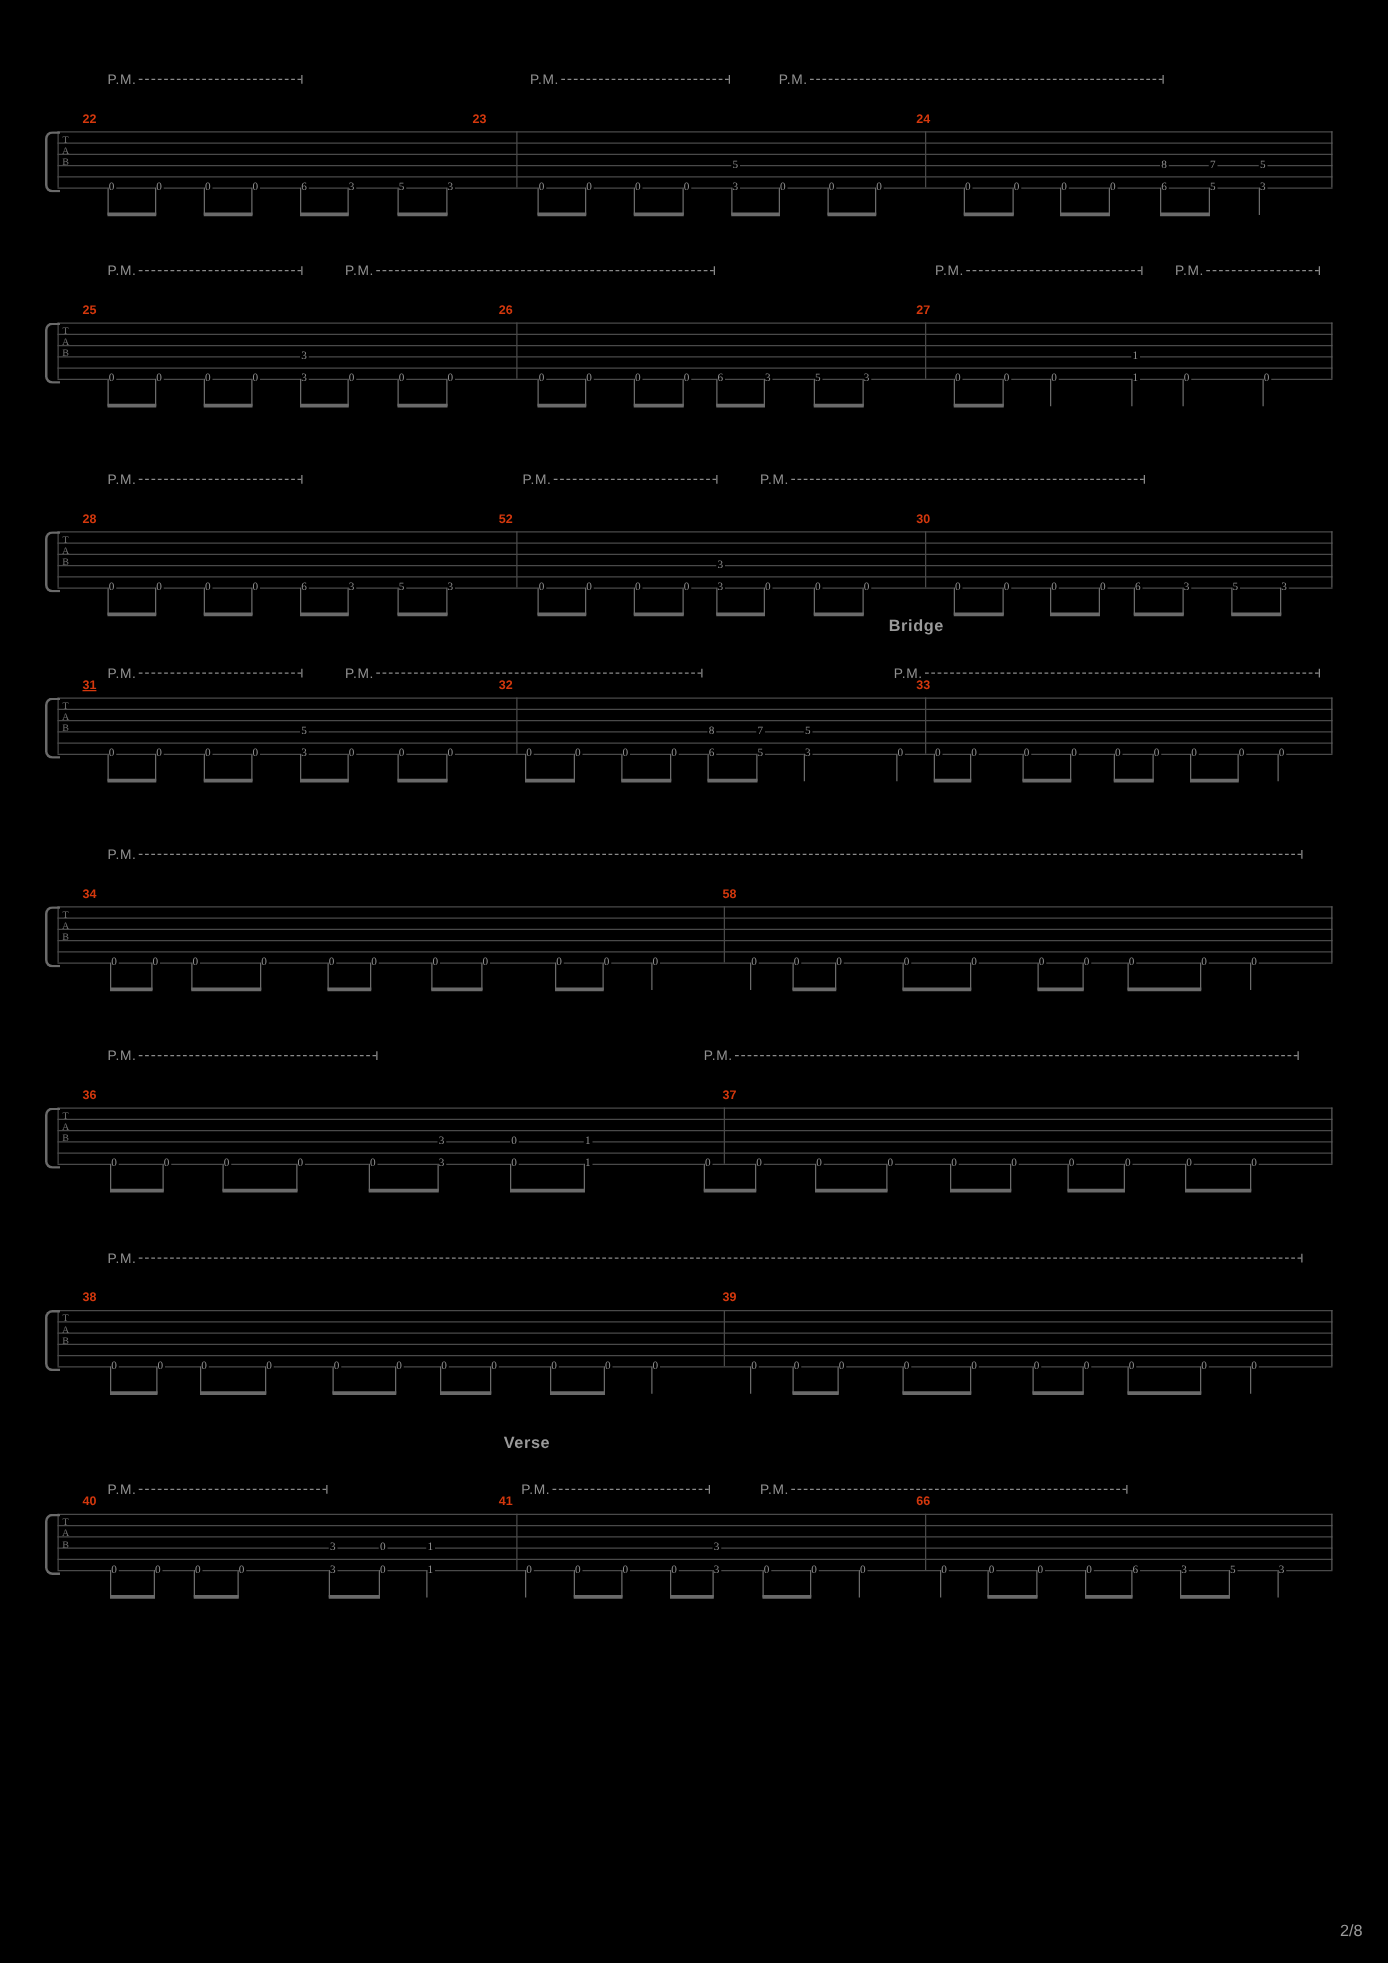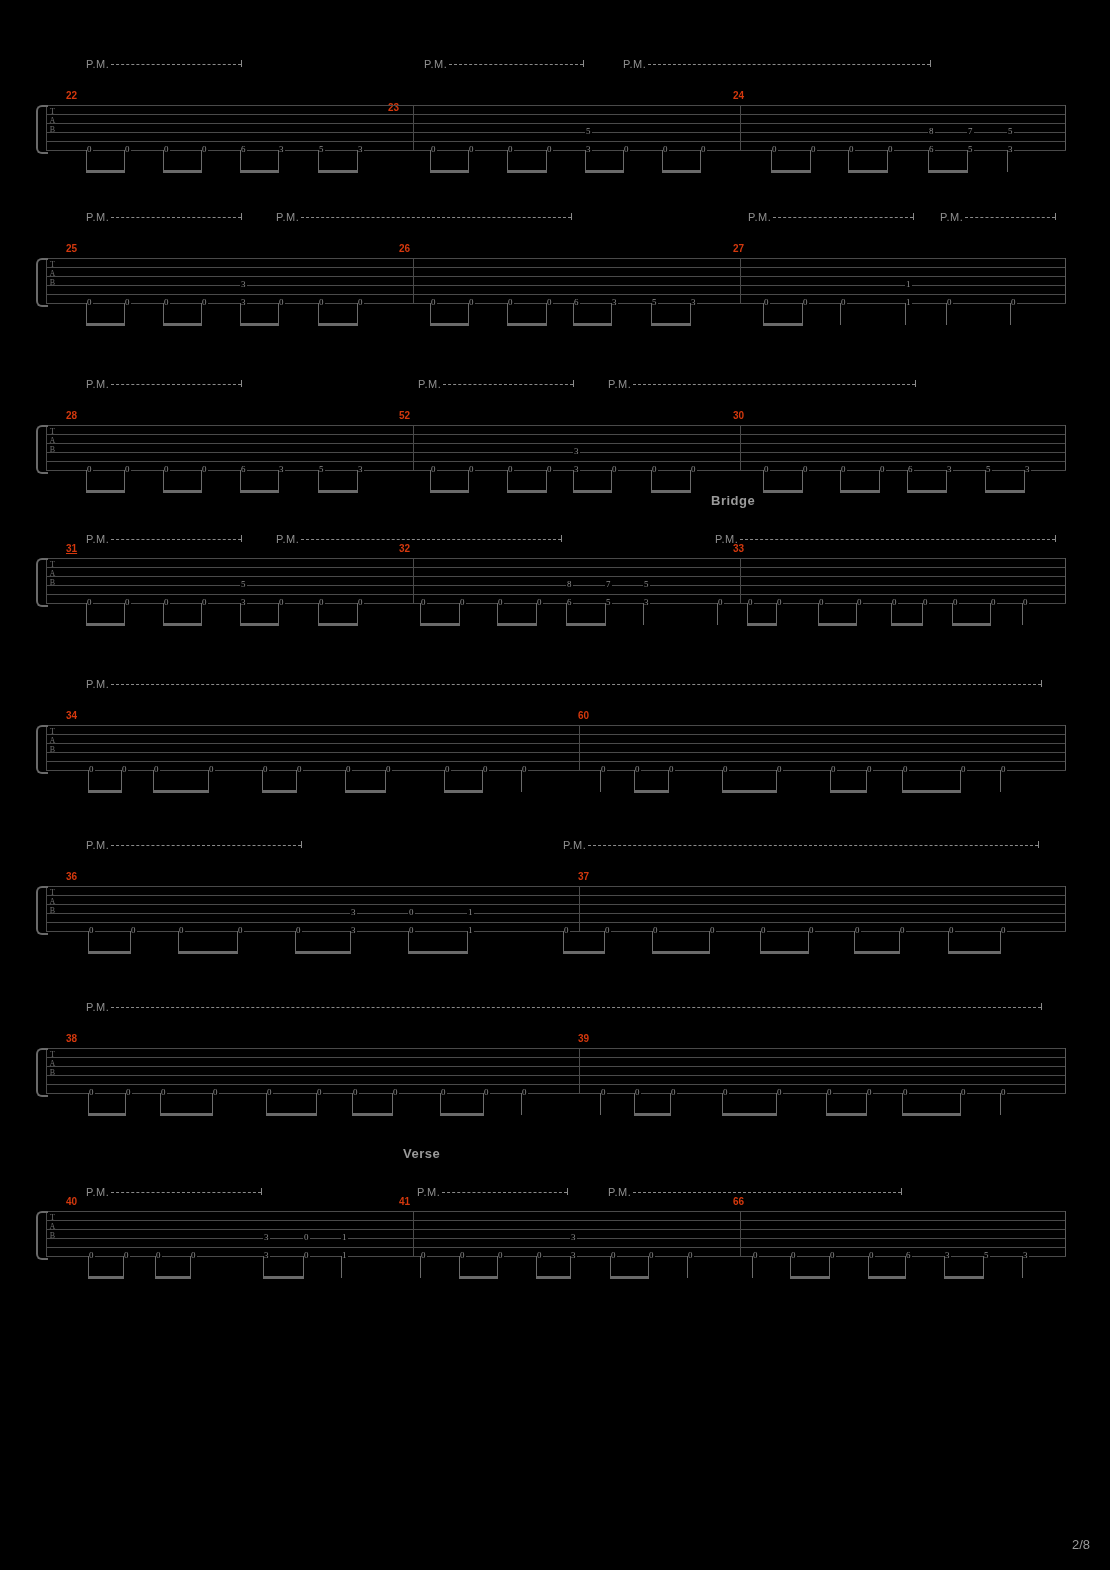--- a/index.html
+++ b/index.html
@@ -159,21 +159,21 @@
 </head>
 <body>
 
 <div class="page">
   <div id="systems-root">
       <div class="system" style="top: 80px;">
         <div class="pm" style="left: 86px; top: -22px;"><span class="pm-label">P.M.</span><span class="pm-dash" style="width: 130px;"></span><span class="pm-end"></span></div>
         <div class="pm" style="left: 424px; top: -22px;"><span class="pm-label">P.M.</span><span class="pm-dash" style="width: 134px;"></span><span class="pm-end"></span></div>
         <div class="pm" style="left: 623px; top: -22px;"><span class="pm-label">P.M.</span><span class="pm-dash" style="width: 282px;"></span><span class="pm-end"></span></div>
         <div class="measure-num" style="left: 66px; top: 10px;">22</div>
-        <div class="measure-num" style="left: 388px; top: 10px; margin-top: 12px;">23</div>
+        <div class="measure-num" style="left: 378px; top: 10px;">23</div>
         <div class="measure-num" style="left: 733px; top: 10px;">24</div>
         <div class="staff" style="top: 25px; height: 45px;">
           <div class="line" style="top: 0px;"></div>
           <div class="line" style="top: 9px;"></div>
           <div class="line" style="top: 18px;"></div>
           <div class="line" style="top: 27px;"></div>
           <div class="line" style="top: 36px;"></div>
           <div class="line" style="top: 45px;"></div>
           <div class="bar" style="left: 0px; height: 45px;"></div>
           <div class="bar" style="left: 367px; height: 45px;"></div>
@@ -505,21 +505,21 @@
         <div class="beam" style="left: 497px; width: 40px; top: 90px;"></div>
         <div class="beam" style="left: 566px; width: 40px; top: 90px;"></div>
         <div class="beam" style="left: 747px; width: 30px; top: 90px;"></div>
         <div class="beam" style="left: 818px; width: 39px; top: 90px;"></div>
         <div class="beam" style="left: 891px; width: 32px; top: 90px;"></div>
         <div class="beam" style="left: 952px; width: 39px; top: 90px;"></div>
       </div>
       <div class="system" style="top: 700px;">
         <div class="pm" style="left: 86px; top: -22px;"><span class="pm-label">P.M.</span><span class="pm-dash" style="width: 930px;"></span><span class="pm-end"></span></div>
         <div class="measure-num" style="left: 66px; top: 10px;">34</div>
-        <div class="measure-num" style="left: 578px; top: 10px;">60</div>
+        <div class="measure-num" style="left: 578px; top: 10px;">58</div>
         <div class="staff" style="top: 25px; height: 45px;">
           <div class="line" style="top: 0px;"></div>
           <div class="line" style="top: 9px;"></div>
           <div class="line" style="top: 18px;"></div>
           <div class="line" style="top: 27px;"></div>
           <div class="line" style="top: 36px;"></div>
           <div class="line" style="top: 45px;"></div>
           <div class="bar" style="left: 0px; height: 45px;"></div>
           <div class="bar" style="left: 533px; height: 45px;"></div>
           <div class="bar end" style="left: 1019px; height: 45px;"></div>

